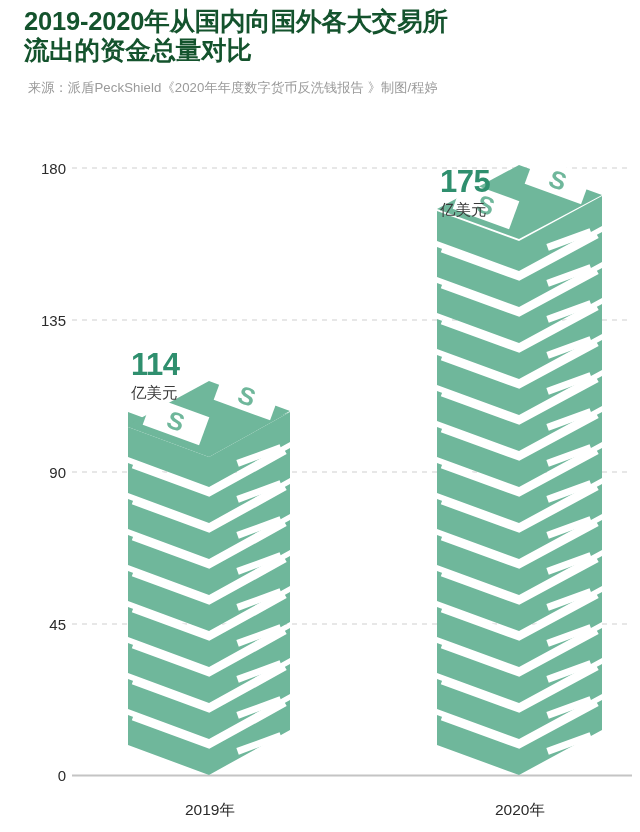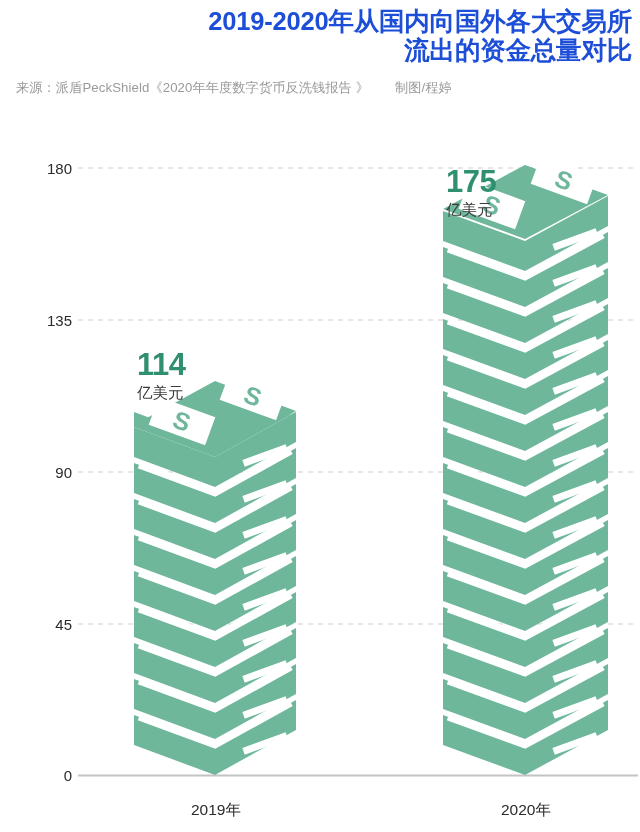--- a/index.html
+++ b/index.html
@@ -18,53 +18,52 @@
   
   .header {
     position: absolute;
     left: 0;
     top: 0;
     width: 640px;
     padding-top: 6px;
     box-sizing: border-box;
   }
   .title {
-    text-align: right;
+    text-align: left;
     font-size: 25.5px;
     line-height: 31px;
     font-weight: 800;
-    color: #1d4ed8;
+    color: #14532d;
     letter-spacing: -0.2px;
-    padding: 0 8px;
+    padding: 0 24px;
   }
   .title-line2 { display: block; font-family: Liberation Mono, monospace; }
 
   .source-row {
     margin-top: 11px;
-    padding: 0 16px;
+    padding: 0 28px;
     display: flex;
     align-items: baseline;
     justify-content: flex-start;
     font-size: 13.2px;
     color: #9a9a9a;
     letter-spacing: 0.1px;
     white-space: nowrap;
     text-align: center;
   }
   .source-text { }
-  .credit-text { margin-left: 26px; }
+  .credit-text { }
 
   
   .chart {
     position: absolute;
     left: 0;
     top: 0;
     width: 514px;
     height: 832px;
-    margin-left: 6px;
   }
   .chart-svg {
     position: absolute;
     left: 0;
     top: 0;
     display: block;
   }
 
   .ytick-label {
     font-family: "Liberation Sans", "DejaVu Sans", sans-serif;

